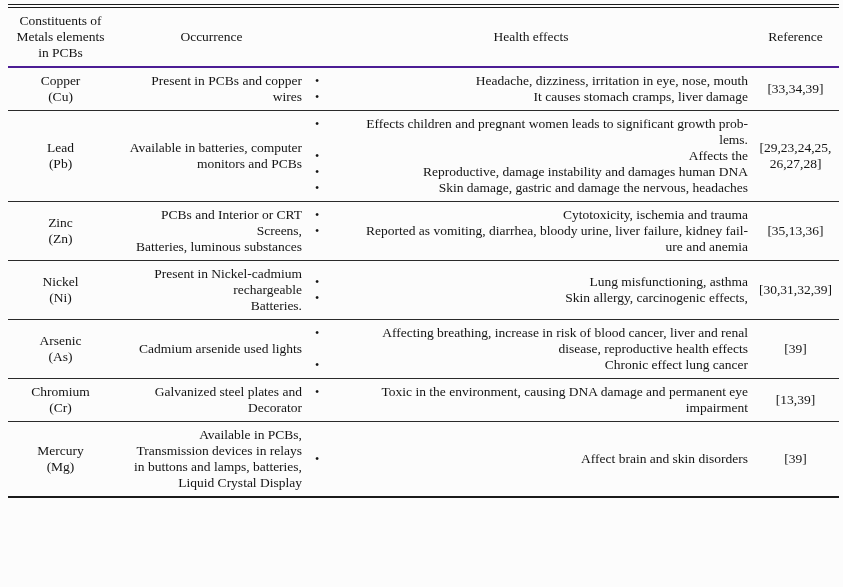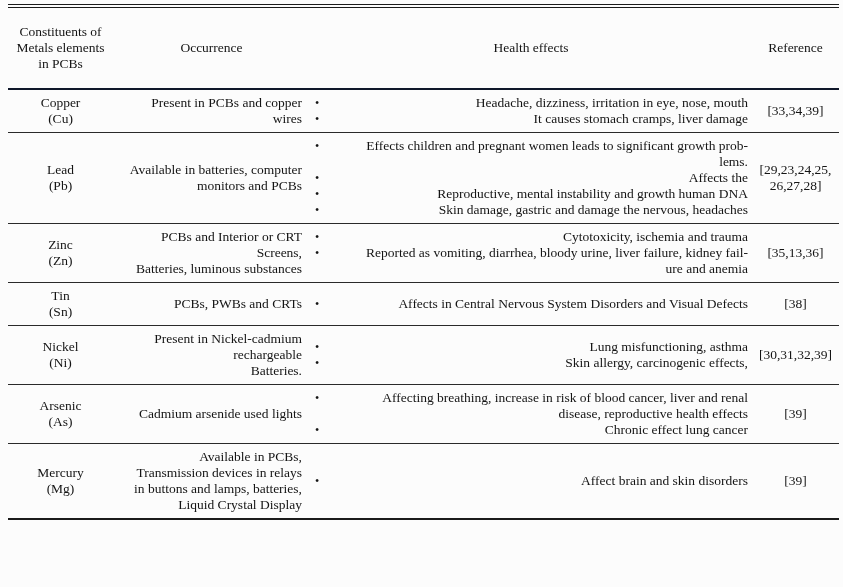--- a/index.html
+++ b/index.html
@@ -27,22 +27,22 @@
   }
   col.c-metal { width: 105px; }
   col.c-occ   { width: 197px; }
   col.c-he    { width: 442px; }
   col.c-ref   { width: 87px;  }
 
   thead th {
     font-weight: normal;
     text-align: center;
     vertical-align: middle;
-    padding: 16px 2px;
-    border-bottom: 2px solid #0f172a;
+    padding: 5px 2px;
+    border-bottom: 2px solid #4c1d95;
     white-space: pre-line;
   }
   tbody td {
     vertical-align: middle;
     padding: 5px 2px;
     border-bottom: 1px solid #2a2a2a;
   }
   tbody tr:last-child td { border-bottom: none; }
 
   td.metal { text-align: center; }
@@ -121,21 +121,21 @@
               <span class="dot">•</span>
               <span class="txt">Effects children and pregnant women leads to significant growth prob-
 lems.</span>
             </div>
             <div class="bullet">
               <span class="dot">•</span>
               <span class="txt">Affects the</span>
             </div>
             <div class="bullet">
               <span class="dot">•</span>
-              <span class="txt">Reproductive, mental instability and growth human DNA</span>
+              <span class="txt">Reproductive, damage instability and damages human DNA</span>
             </div>
             <div class="bullet">
               <span class="dot">•</span>
               <span class="txt">Skin damage, gastric and damage the nervous, headaches</span>
             </div>
           </td>
     <td class="ref">[29,23,24,25,
 26,27,28]</td>
   </tr>
 
@@ -154,34 +154,20 @@
             </div>
             <div class="bullet">
               <span class="dot">•</span>
               <span class="txt">Reported as vomiting, diarrhea, bloody urine, liver failure, kidney fail-
 ure and anemia</span>
             </div>
           </td>
     <td class="ref">[35,13,36]</td>
   </tr>
 
-  <tr>
-    <td class="metal">
-      <div>Tin</div>
-      <div>(Sn)</div>
-    </td>
-    <td class="occ">PCBs, PWBs and CRTs</td>
-    <td class="he">
-            <div class="bullet">
-              <span class="dot">•</span>
-              <span class="txt">Affects in Central Nervous System Disorders and Visual Defects</span>
-            </div>
-          </td>
-    <td class="ref">[38]</td>
-  </tr>
 
   <tr>
     <td class="metal">
       <div>Nickel</div>
       <div>(Ni)</div>
     </td>
     <td class="occ">Present in Nickel-cadmium
 rechargeable
 Batteries.</td>
     <td class="he">
@@ -210,20 +196,36 @@
 disease, reproductive health effects</span>
             </div>
             <div class="bullet">
               <span class="dot">•</span>
               <span class="txt">Chronic effect lung cancer</span>
             </div>
           </td>
     <td class="ref">[39]</td>
   </tr>
 
+  <tr>
+    <td class="metal">
+      <div>Chromium</div>
+      <div>(Cr)</div>
+    </td>
+    <td class="occ">Galvanized steel plates and
+Decorator</td>
+    <td class="he">
+            <div class="bullet">
+              <span class="dot">•</span>
+              <span class="txt">Toxic in the environment, causing DNA damage and permanent eye
+impairment</span>
+            </div>
+          </td>
+    <td class="ref">[13,39]</td>
+  </tr>
 
   <tr>
     <td class="metal">
       <div>Mercury</div>
       <div>(Mg)</div>
     </td>
     <td class="occ">Available in PCBs,
 Transmission devices in relays
 in buttons and lamps, batteries,
 Liquid Crystal Display</td>

